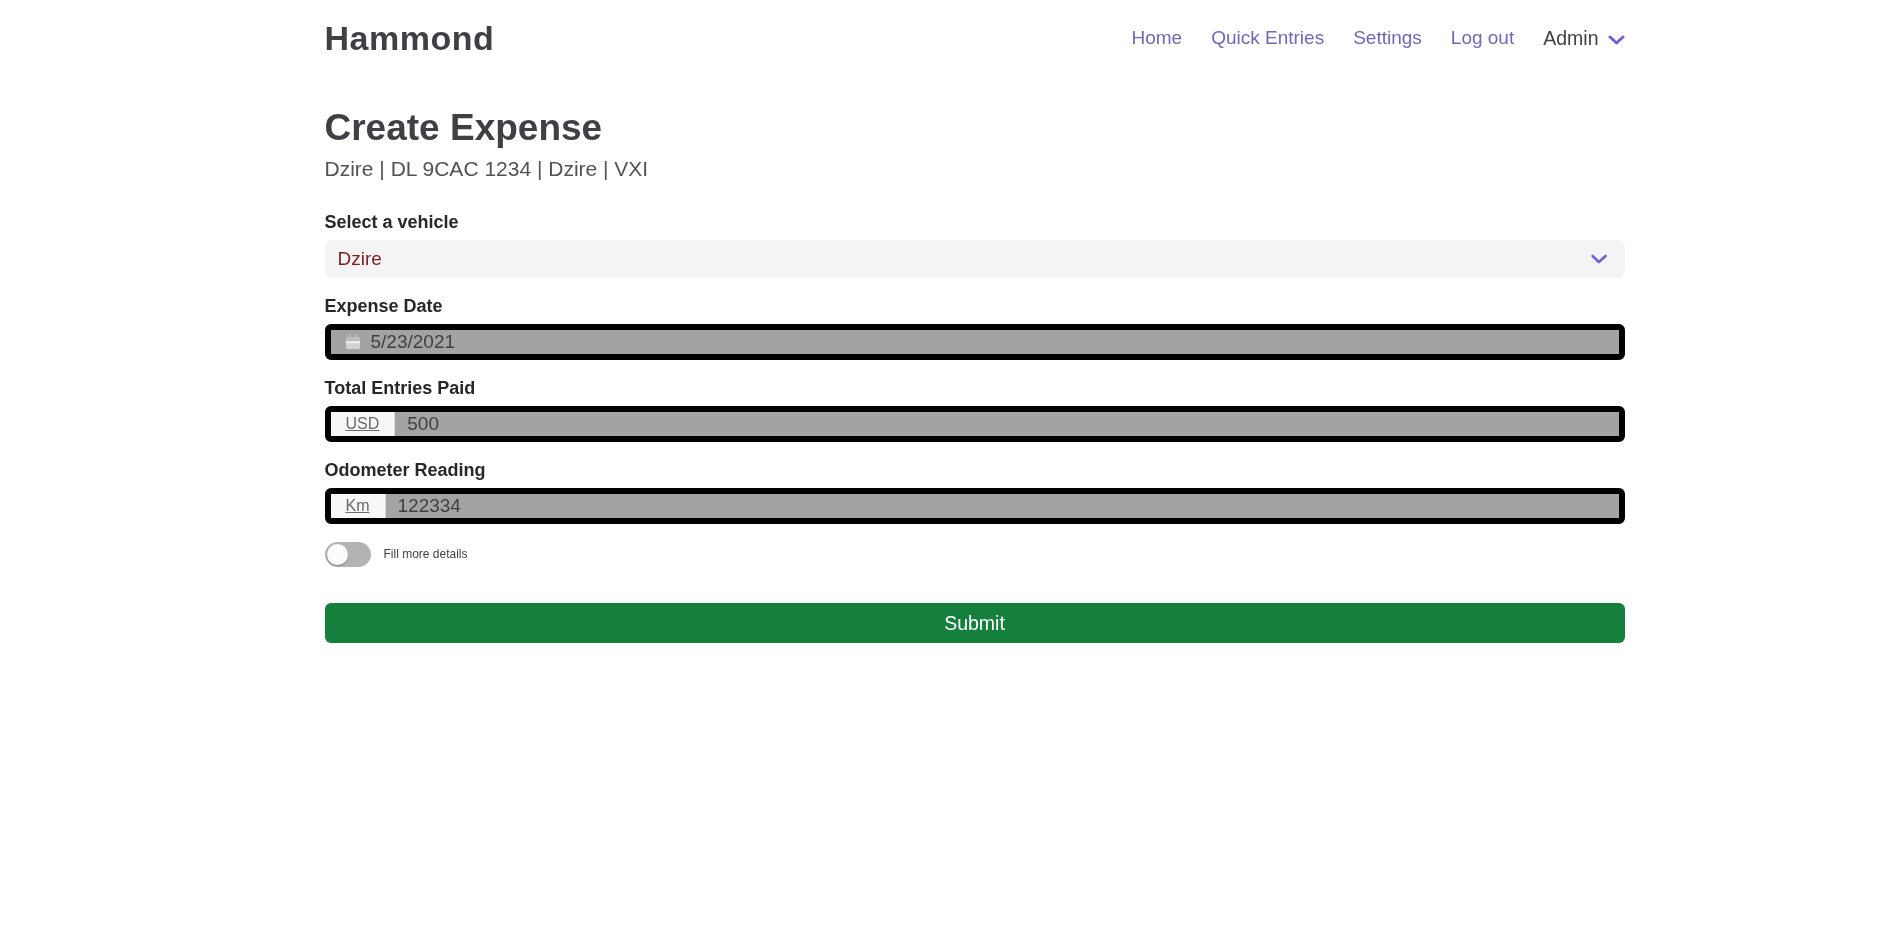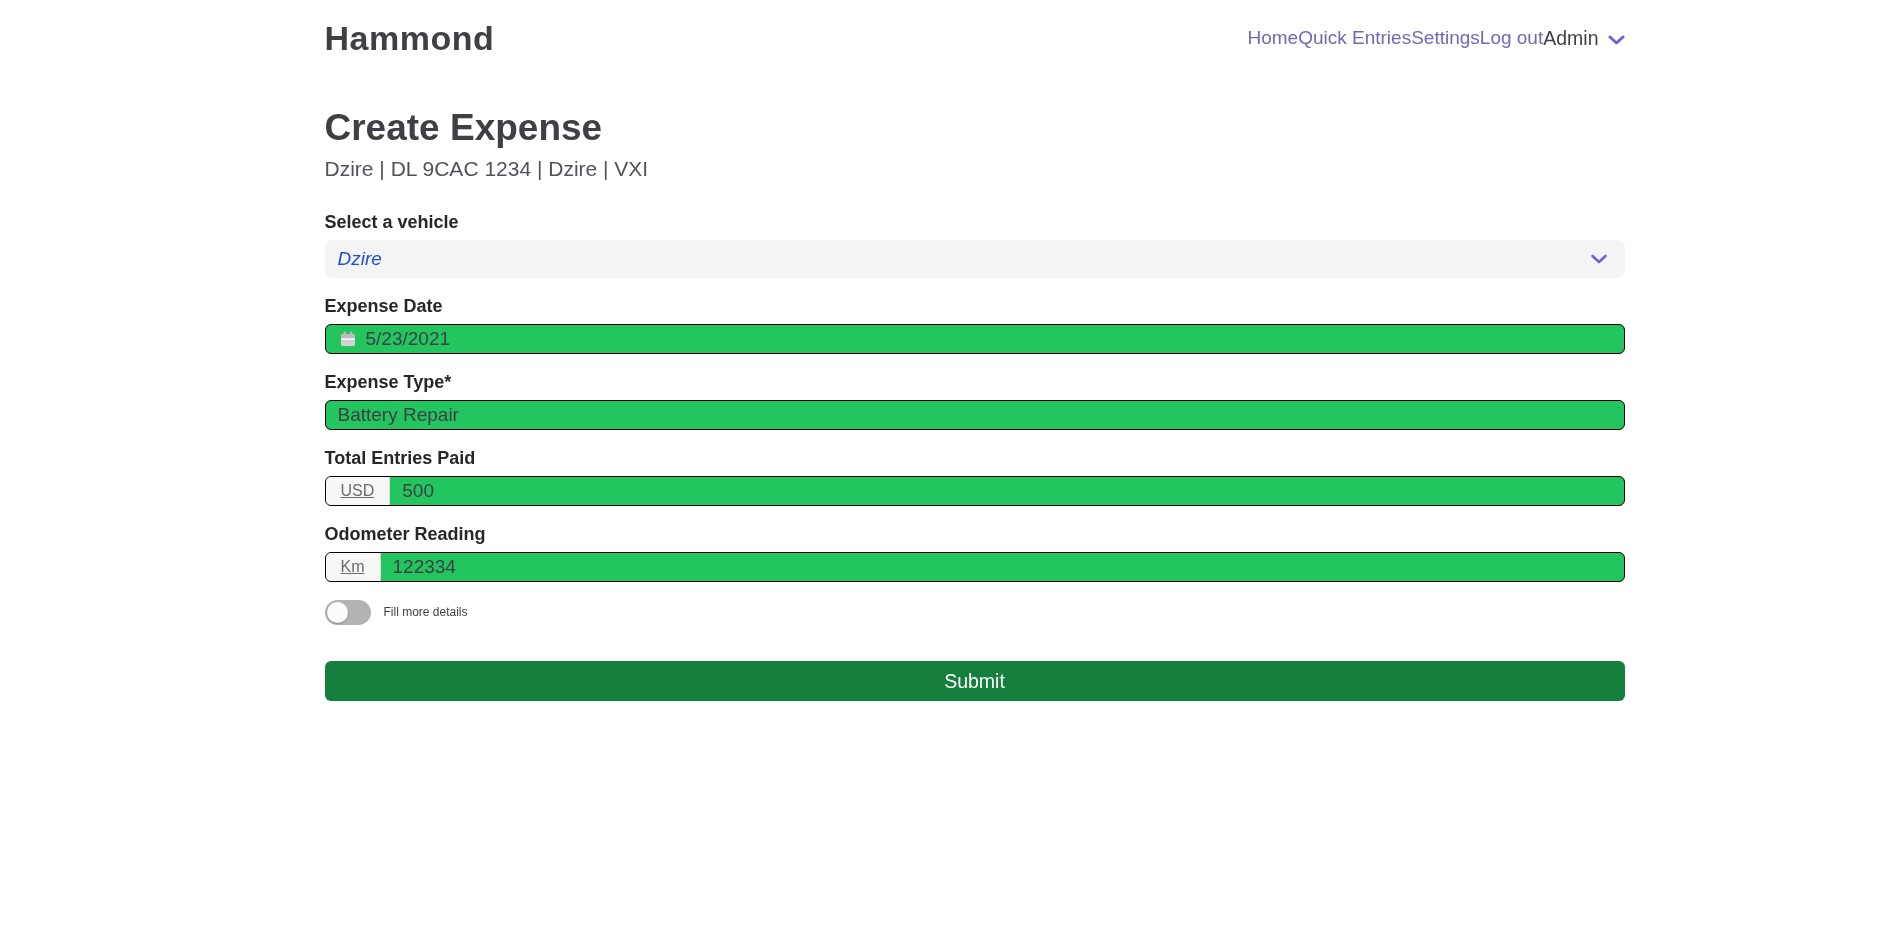--- a/index.html
+++ b/index.html
@@ -32,20 +32,21 @@
   .brand {
     font-size: 34px;
     font-weight: 700;
     letter-spacing: 0.5px;
     color: #3f3f46;
     cursor: pointer;
   }
   .nav {
     display: flex;
     align-items: center;
+    gap: 29px;
     font-size: 19px;
   }
   .nav a {
     color: #7268b4;
     text-decoration: none;
     cursor: pointer;
   }
   .user-menu {
     display: flex;
     align-items: center;
@@ -88,29 +89,28 @@
     background: #f4f4f5;
     border-radius: 8px;
     display: flex;
     align-items: center;
     justify-content: space-between;
     padding: 0 17px 0 13px;
     cursor: pointer;
   }
   .select-value {
     font-size: 19px;
-    color: #1d4ed8;
-    font-style: italic;
+    color: #7f1d1d;
   }
   .select-control svg { display: block; }
 
   .text-input-wrap {
-    height: 30px;
-    background: #22c55e;
-    border: 1px solid #000000;
+    height: 36px;
+    background: #a3a3a3;
+    border: 6px solid #000000;
     border-radius: 6px;
     display: flex;
     align-items: center;
     overflow: hidden;
   }
   .text-input-wrap input {
     flex: 1;
     height: 100%;
     border: none;
     outline: none;
@@ -234,26 +234,20 @@
               <rect x="2" y="4" width="14" height="4" rx="1.5" fill="#bdbdbd"></rect>
               <rect x="4.5" y="1.5" width="2.4" height="4" rx="1" fill="#bdbdbd"></rect>
               <rect x="11" y="1.5" width="2.4" height="4" rx="1" fill="#bdbdbd"></rect>
               <rect x="2" y="8.6" width="14" height="1.2" fill="#ffffff"></rect>
             </svg>
           </span>
           <input type="text" value="5/23/2021" style="">
         </div>
       </div>
 
-      <div class="field">
-        <label class="field-label">Expense Type*</label>
-        <div class="text-input-wrap">
-          <input type="text" value="Battery Repair" style="">
-        </div>
-      </div>
 
       <div class="field">
         <label class="field-label">Total Entries Paid</label>
         <div class="text-input-wrap">
           <span class="addon">USD</span>
           <input type="text" value="500" style="">
         </div>
       </div>
 
       <div class="field">

